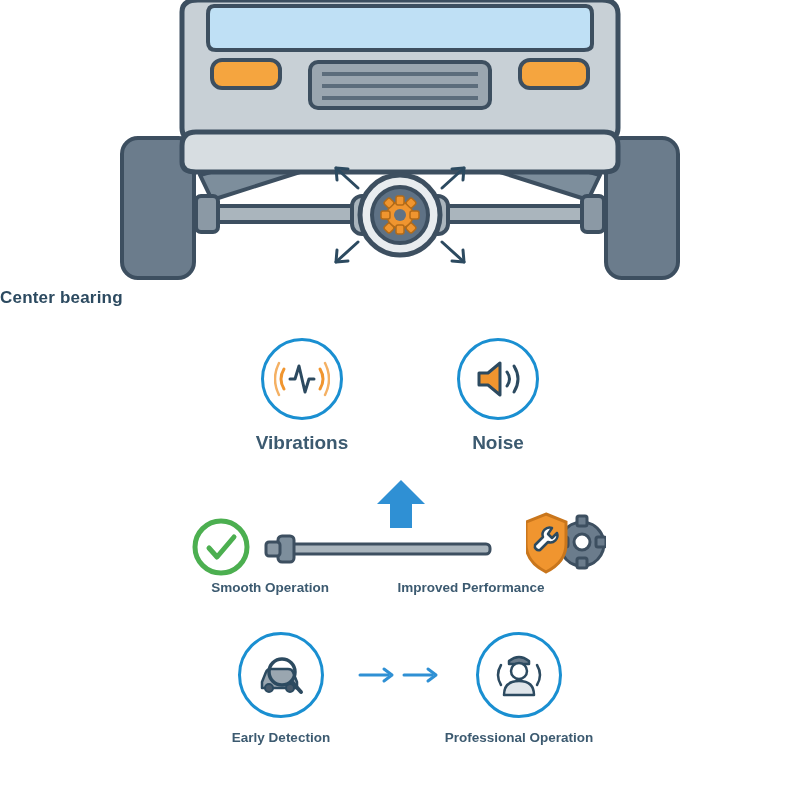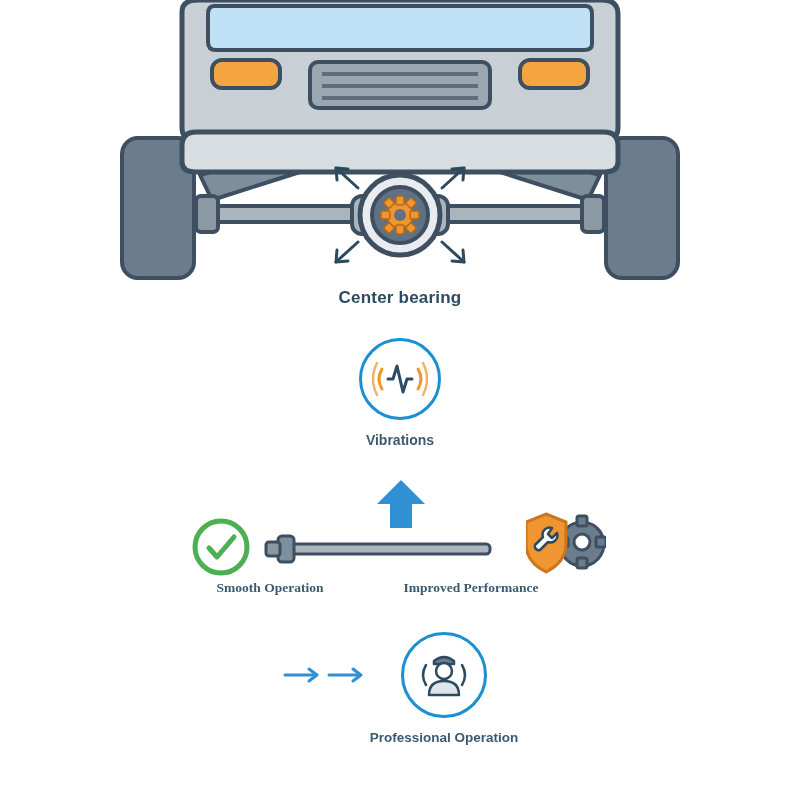--- a/index.html
+++ b/index.html
@@ -28,21 +28,21 @@
     top: 0;
     width: 800px;
     height: 290px;
   }
 
   .caption-main {
     position: absolute;
     left: 0;
     top: 288px;
     width: 800px;
-    text-align: center;
+    text-align: left;
     font-size: 17px;
     font-weight: bold;
     color: #2c4a60;
     letter-spacing: .2px;
   }
 
   
   .row-symptoms {
     position: absolute;
     left: 0;
@@ -63,21 +63,21 @@
     border: 3px solid #1a8fd1;
     background: #ffffff;
     margin: 0 auto;
     display: flex;
     align-items: center;
     justify-content: center;
     box-sizing: border-box;
   }
   .sym-label {
     margin-top: 12px;
-    font-size: 14px;
+    font-size: 19px;
     font-weight: bold;
     color: #3c5a70;
     line-height: 1.2;
   }
 
   
   .arrow-up {
     position: absolute;
     left: 374px;
     top: 478px;
@@ -106,21 +106,20 @@
     height: 36px;
   }
   .bench-label {
     position: absolute;
     top: 72px;
     font-size: 13.5px;
     font-weight: bold;
     color: #3c5a70;
     text-align: center;
     width: 200px;
-    font-family: Liberation Serif, serif;
   }
   .bench-label.left  { left: -20px; }
   .bench-label.right { left: 181px; }
 
   
   .row-process {
     position: absolute;
     left: 0;
     top: 632px;
     width: 800px;
@@ -238,20 +237,30 @@
           <path d="M16 23 L21 23 L25 10 L31 36 L35 23 L40 23" fill="none" stroke="#2c4a60" stroke-width="3" stroke-linejoin="round" stroke-linecap="round"></path>
           <path d="M10 13 Q4 23 10 33" fill="none" stroke="#f0952f" stroke-width="3" stroke-linecap="round"></path>
           <path d="M5 7 Q-3 23 5 39" fill="none" stroke="#f0952f" stroke-width="2.5" stroke-linecap="round" opacity="0.75"></path>
           <path d="M46 13 Q52 23 46 33" fill="none" stroke="#f0952f" stroke-width="3" stroke-linecap="round"></path>
           <path d="M51 7 Q59 23 51 39" fill="none" stroke="#f0952f" stroke-width="2.5" stroke-linecap="round" opacity="0.75"></path>
         </svg>
       </div>
       <div class="sym-label">Vibrations</div>
     </div>
 
+    <div class="sym-item">
+      <div class="circle-icon">
+        <svg width="54" height="46" viewBox="0 0 54 46">
+          <path d="M8 17 L17 17 L29 7 L29 39 L17 29 L8 29 Z" fill="#f0952f" stroke="#2c4a60" stroke-width="3" stroke-linejoin="round"></path>
+          <path d="M36 16 Q41 23 36 30" fill="none" stroke="#2c4a60" stroke-width="3" stroke-linecap="round"></path>
+          <path d="M43 10 Q51 23 43 36" fill="none" stroke="#2c4a60" stroke-width="3" stroke-linecap="round"></path>
+        </svg>
+      </div>
+      <div class="sym-label">Noise</div>
+    </div>
 
   </div>
 
   <div class="arrow-up">
     <svg width="54" height="52" viewBox="0 0 54 52">
       <path d="M27 2 L51 26 L38 26 L38 50 L16 50 L16 26 L3 26 Z" fill="#2f90d4"></path>
     </svg>
   </div>
 
   <div class="row-benefits">
@@ -288,20 +297,32 @@
         </svg>
       </div>
 
       <div class="bench-label left">Smooth Operation</div>
       <div class="bench-label right">Improved Performance</div>
     </div>
   </div>
 
   <div class="row-process">
 
+    <div class="proc-item">
+      <div class="proc-circle">
+        <svg width="54" height="50" viewBox="0 0 54 50">
+          <path d="M8 32 L12 22 Q13 19 17 19 L34 19 Q38 19 39 22 L43 32 L43 38 L8 38 Z" fill="#9aa6b0" stroke="#2c4a60" stroke-width="2.5" stroke-linejoin="round"></path>
+          <circle cx="15" cy="38" r="4" fill="#46596b" stroke="#2c4a60" stroke-width="2"></circle>
+          <circle cx="36" cy="38" r="4" fill="#46596b" stroke="#2c4a60" stroke-width="2"></circle>
+          <circle cx="28" cy="22" r="13" fill="none" stroke="#2c4a60" stroke-width="3.5"></circle>
+          <path d="M38 32 L47 42" stroke="#2c4a60" stroke-width="4" stroke-linecap="round"></path>
+        </svg>
+      </div>
+      <div class="proc-label">Early Detection</div>
+    </div>
 
     <div class="proc-arrow">
       <svg width="40" height="20" viewBox="0 0 40 20">
         <path d="M2 10 L30 10" stroke="#2f90d4" stroke-width="3" stroke-linecap="round"></path>
         <path d="M26 4 L34 10 L26 16" fill="none" stroke="#2f90d4" stroke-width="3" stroke-linecap="round" stroke-linejoin="round"></path>
       </svg>
     </div>
 
 
     <div class="proc-arrow">

